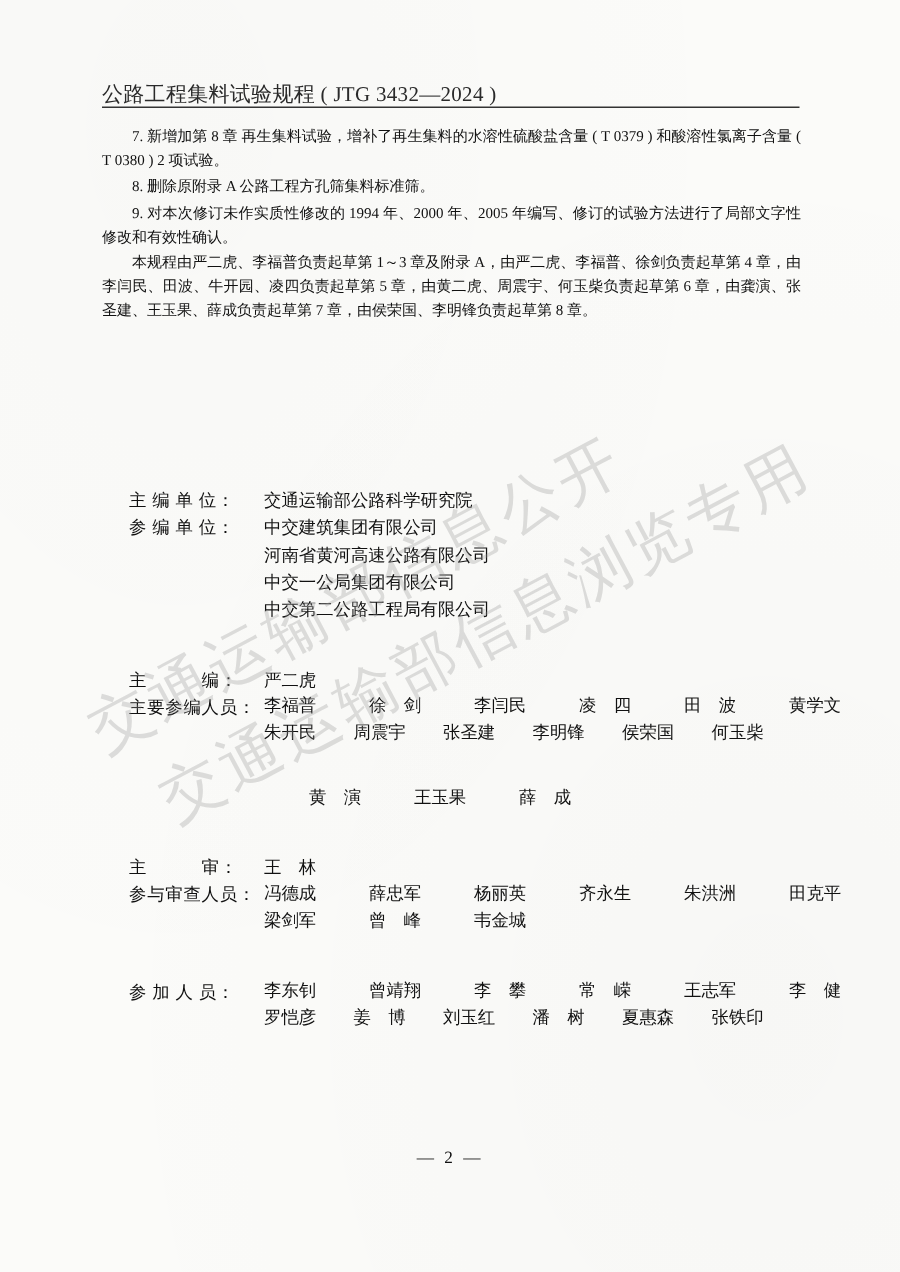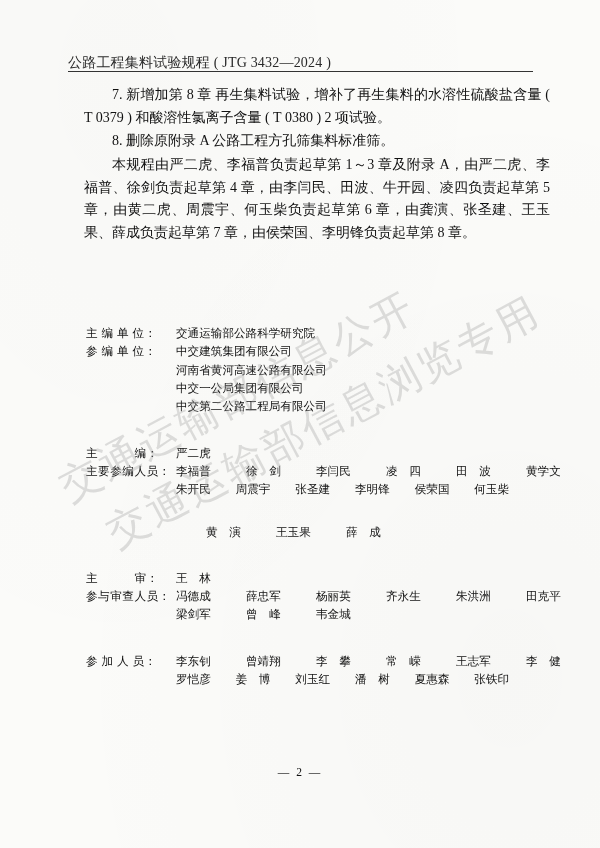--- a/index.html
+++ b/index.html
@@ -47,24 +47,24 @@
     position: absolute;
     left: 68px;
     top: 71px;
     width: 465px;
     height: 1px;
     background: #333;
   }
 
   .content {
     position: absolute;
-    left: 84px;
+    left: 68px;
     top: 84px;
     width: 466px;
-    font-size: 14px;
+    font-size: 10px;
     line-height: 1.62;
     text-align: justify;
     color: #111;
   }
   .para {
     margin: 0 0 1px 0;
     text-indent: 2em;
   }
 
   
@@ -144,20 +144,21 @@
 <body>
 
 <div class="page">
 
   <div class="header">公路工程集料试验规程 ( JTG 3432—2024 )</div>
   <div class="header-rule"></div>
 
   <div class="content">
     <p class="para">7. 新增加第 8 章 再生集料试验，增补了再生集料的水溶性硫酸盐含量 ( T 0379 ) 和酸溶性氯离子含量 ( T 0380 ) 2 项试验。</p>
     <p class="para">8. 删除原附录 A 公路工程方孔筛集料标准筛。</p>
+    <p class="para">9. 对本次修订未作实质性修改的 1994 年、2000 年、2005 年编写、修订的试验方法进行了局部文字性修改和有效性确认。</p>
     <p class="para">本规程由严二虎、李福普负责起草第 1～3 章及附录 A，由严二虎、李福普、徐剑负责起草第 4 章，由李闫民、田波、牛开园、凌四负责起草第 5 章，由黄二虎、周震宇、何玉柴负责起草第 6 章，由龚演、张圣建、王玉果、薛成负责起草第 7 章，由侯荣国、李明锋负责起草第 8 章。</p>
   </div>
 
   <div class="credits" style="top: 325px;">
 
     <div class="crow">
       <div class="clabel">主 编 单 位：</div>
       <div class="cval">交通运输部公路科学研究院</div>
     </div>
 

